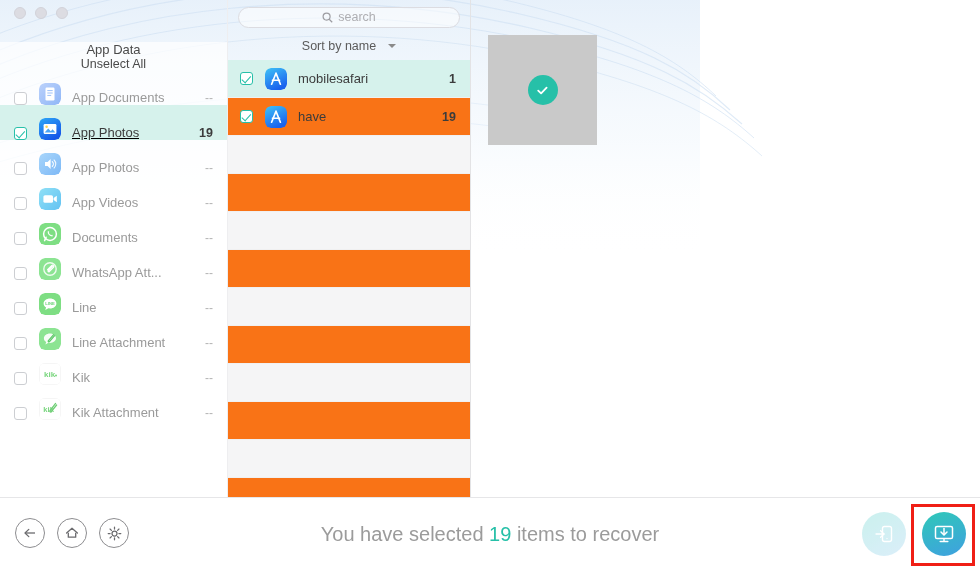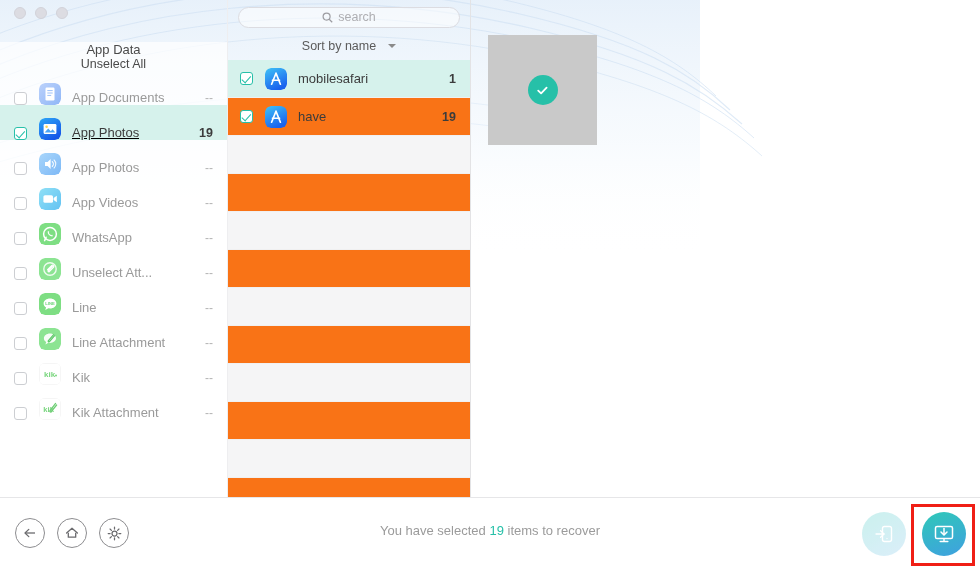--- a/index.html
+++ b/index.html
@@ -127,21 +127,21 @@
     background: #ffffff; border-top: 1px solid #e6e6e8;
   }
   .circ-btn {
     width: 30px; height: 30px; border-radius: 50%;
     border: 1px solid #8d8d90; display: flex; align-items: center;
     justify-content: center; cursor: pointer; background: transparent;
   }
   .nav-btns { position: absolute; left: 15px; top: 20px; display: flex; gap: 12px; }
   .status {
     position: absolute; left: 0; right: 0; top: 25px; text-align: center;
-    font-size: 13px; color: #9b9b9b;
+    font-size: 20px; color: #9b9b9b;
   }
   .status b { color: #26c0a8; font-weight: normal; }
 
   .action-btns { position: absolute; right: 14px; top: 14px; display: flex; gap: 16px; align-items: center; }
   .round-action {
     width: 44px; height: 44px; border-radius: 50%;
     display: flex; align-items: center; justify-content: center; cursor: pointer;
   }
   .ra-faded { background: linear-gradient(150deg,#b9ece8 0%, #cfe9f8 100%); opacity: .75; }
   .ra-main { background: linear-gradient(160deg,#2fc8b8 0%, #3fa0e0 100%); }
@@ -276,33 +276,33 @@
         <div class="side-row">
           <div class="cbox"></div>
           <div class="appicon">
             <svg width="22" height="22" viewBox="0 0 22 22">
               <rect width="22" height="22" rx="6" fill="#7ede83"></rect>
               <path d="M11,4.6 A6.4,6.4 0 1,0 11,17.4 A6.4,6.4 0 1,0 11,4.6 Z" fill="none" stroke="#fff" stroke-width="1.5"></path>
               <path d="M5.6,17.6 L7.1,14.2" fill="none" stroke="#fff" stroke-width="1.5" stroke-linecap="round"></path>
               <path d="M8.6,8.6 C8.6,11.4 10.6,13.4 13.4,13.4 C13.4,13.4 14,12.4 13.4,11.9 C12.9,11.5 12.3,12.3 12,12.1 C11,11.6 10.4,11 9.9,10 C9.7,9.7 10.5,9.1 10.1,8.6 C9.6,8 8.6,8.6 8.6,8.6 Z" fill="#fff"></path>
             </svg>
           </div>
-          <span class="side-label">WhatsApp</span>
+          <span class="side-label">Documents</span>
           <span class="side-count">--</span>
         </div>
         <div class="side-row">
           <div class="cbox"></div>
           <div class="appicon">
             <svg width="22" height="22" viewBox="0 0 22 22">
               <rect width="22" height="22" rx="6" fill="#8ce492"></rect>
               <path d="M11,4.8 A6.2,6.2 0 1,0 11,17.2 A6.2,6.2 0 1,0 11,4.8 Z" fill="none" stroke="#fff" stroke-width="1.4" opacity="0.85"></path>
               <path d="M13.4,8.4 L9.3,12.5 C8.6,13.2 9.6,14.2 10.3,13.5 L14.4,9.4 C15.6,8.2 13.8,6.4 12.6,7.6 L8.6,11.6" fill="none" stroke="#fff" stroke-width="1.3" stroke-linecap="round"></path>
             </svg>
           </div>
-          <span class="side-label">Unselect Att...</span>
+          <span class="side-label">WhatsApp Att...</span>
           <span class="side-count">--</span>
         </div>
         <div class="side-row">
           <div class="cbox"></div>
           <div class="appicon">
             <svg width="22" height="22" viewBox="0 0 22 22">
               <rect width="22" height="22" rx="6" fill="#7ede83"></rect>
               <path d="M11,5.4 C14.6,5.4 17.4,7.7 17.4,10.4 C17.4,13.1 14.6,15.4 11,15.4 C10.4,15.4 9.9,15.35 9.4,15.25 L6.2,17 L7.1,14.4 C5.5,13.5 4.6,12.1 4.6,10.4 C4.6,7.7 7.4,5.4 11,5.4 Z" fill="#fff"></path>
               <text x="11" y="11.8" font-family="Liberation Sans, sans-serif" font-size="4.2" fill="#6fd47a" text-anchor="middle" font-weight="bold">LINE</text>
             </svg>

